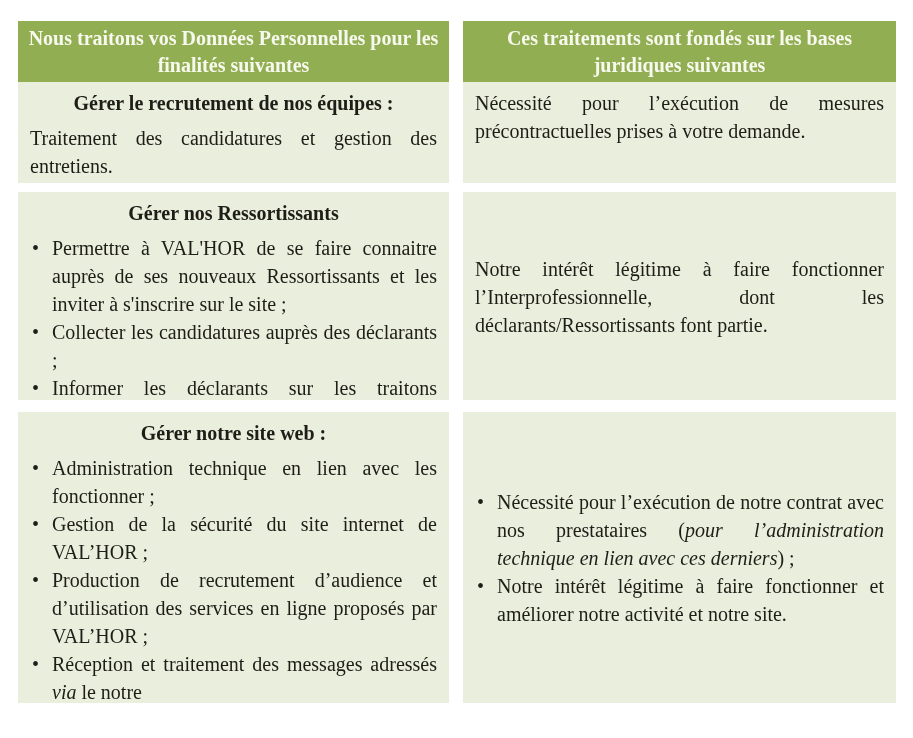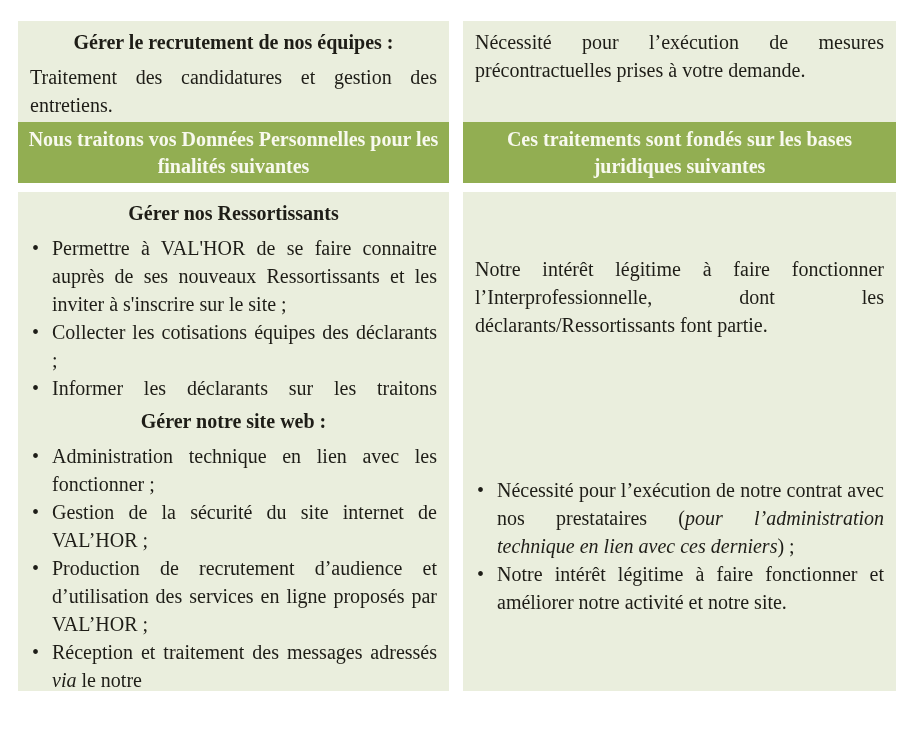--- a/index.html
+++ b/index.html
@@ -18,21 +18,21 @@
     top: 21px;
     width: 878px;
   }
   .band {
     display: flex;
     gap: 14px;
   }
   .band-header { height: 61px; }
   .band-r1 { height: 101px; }
   .band-r2 { margin-top: 9px;  height: 208px; }
-  .band-r3 { height: 291px; }
+  .band-r3 { margin-top: 12px; height: 291px; }
 
   .cell {
     box-sizing: border-box;
     background: #eaeedd;
     font-size: 20px;
     line-height: 28px;
     overflow: hidden;
   }
   .col-l { width: 431px; }
   .col-r { width: 433px; }
@@ -78,46 +78,46 @@
     flex: 1;
     text-align: justify;
   }
   .bullet .bullet-text i { font-style: italic; }
 </style>
 </head>
 <body>
 
 <div class="table">
 
+  <div class="band band-header">
+    <div class="cell col-l head-cell">Nous traitons vos Données Personnelles pour les finalités suivantes</div>
+    <div class="cell col-r head-cell">Ces traitements sont fondés sur les bases juridiques suivantes</div>
+  </div>
+
   <div class="band band-r1">
     <div class="cell col-l body-cell">
       <div class="cell-heading">Gérer le recrutement de nos équipes :</div>
       <div class="cell-body">Traitement des candidatures et gestion des entretiens.</div>
     </div>
     <div class="cell col-r body-cell">
       <div class="cell-body">Nécessité pour l’exécution de mesures précontractuelles prises à votre demande.</div>
     </div>
-  </div>
-
-  <div class="band band-header">
-    <div class="cell col-l head-cell">Nous traitons vos Données Personnelles pour les finalités suivantes</div>
-    <div class="cell col-r head-cell">Ces traitements sont fondés sur les bases juridiques suivantes</div>
   </div>
 
   <div class="band band-r2">
     <div class="cell col-l body-cell">
       <div class="cell-heading">Gérer nos Ressortissants</div>
       <div class="bullets">
         <div class="bullet">
           <span class="marker">•</span>
           <span class="bullet-text">Permettre à VAL'HOR de se faire connaitre auprès de ses nouveaux Ressortissants et les inviter à s'inscrire sur le site ;</span>
         </div>
         <div class="bullet">
           <span class="marker">•</span>
-          <span class="bullet-text">Collecter les cotisations équipes des déclarants ;</span>
+          <span class="bullet-text">Collecter les candidatures auprès des déclarants ;</span>
         </div>
         <div class="bullet">
           <span class="marker">•</span>
           <span class="bullet-text">Informer les déclarants sur les traitons financées par VAL’HOR.</span>
         </div>
       </div>
     </div>
     <div class="cell col-r body-cell v-center">
       <div class="cell-body">Notre intérêt légitime à faire fonctionner l’Interprofessionnelle, dont les déclarants/Ressortissants font partie.</div>
     </div>

